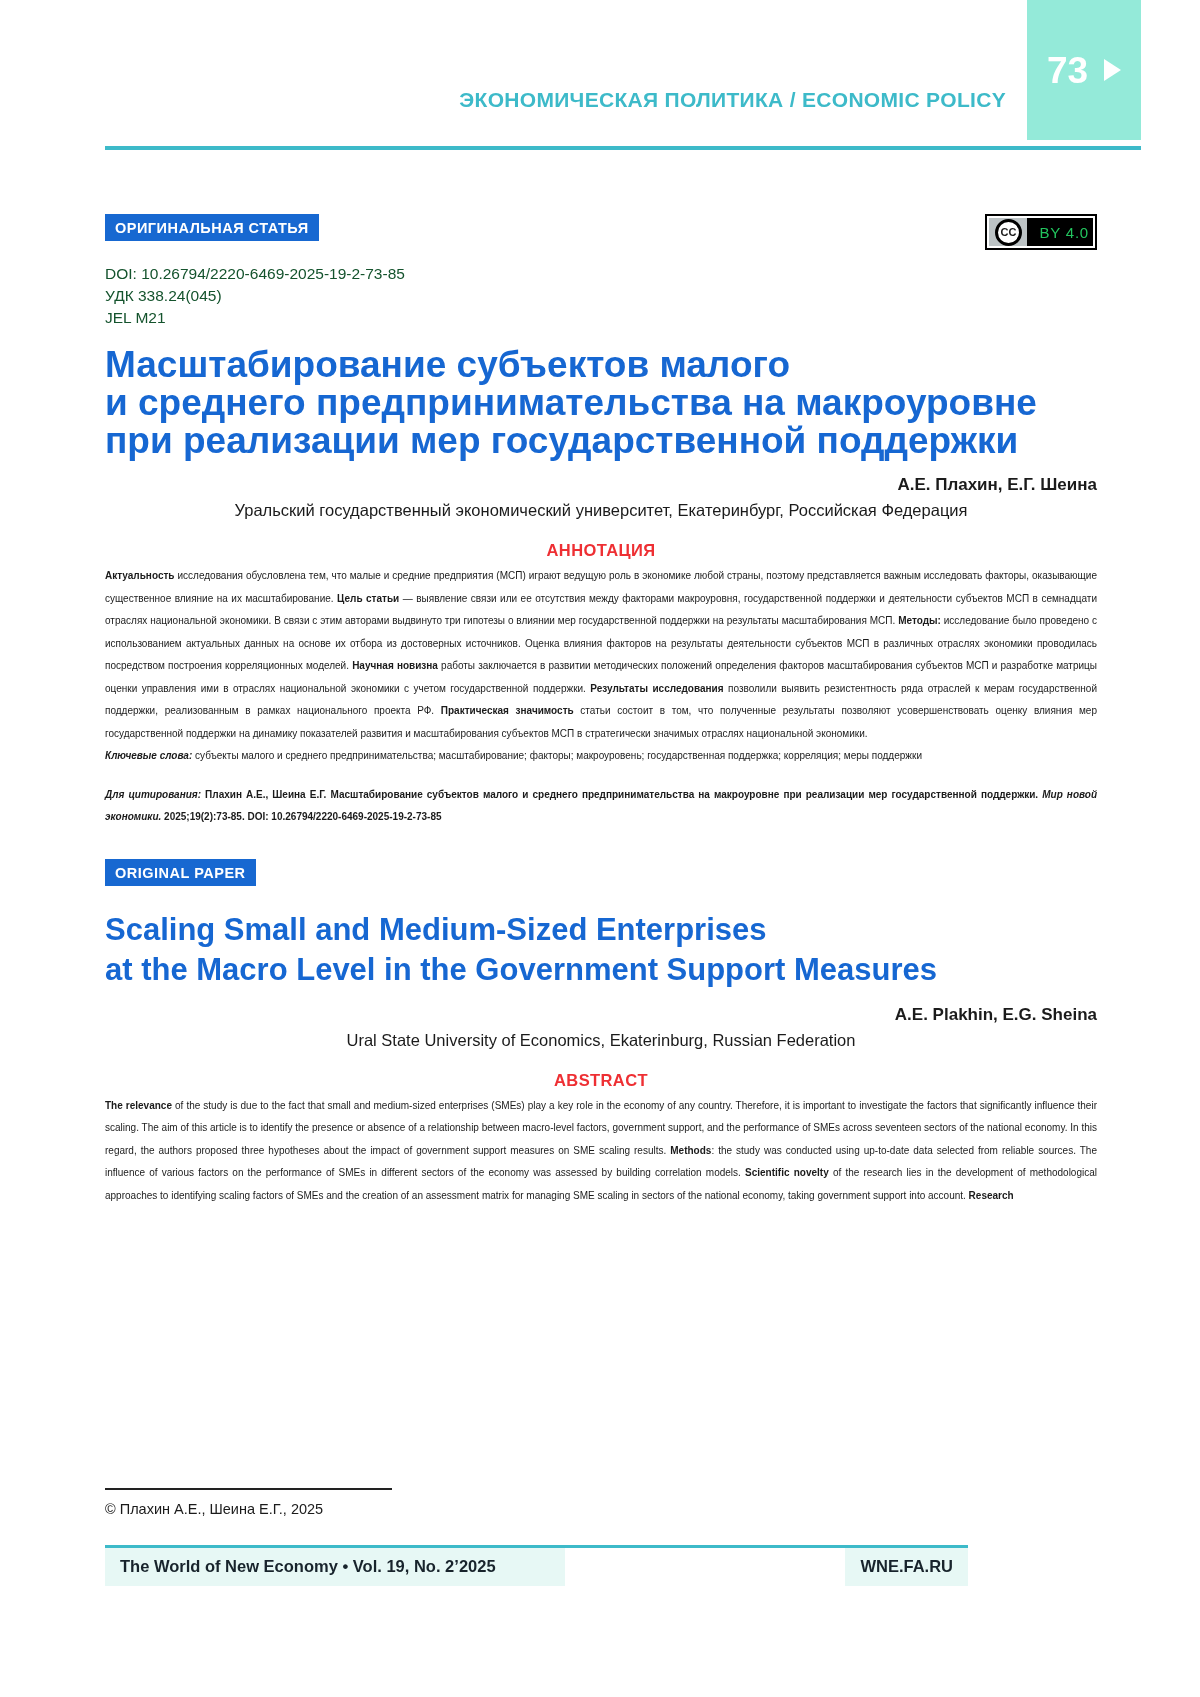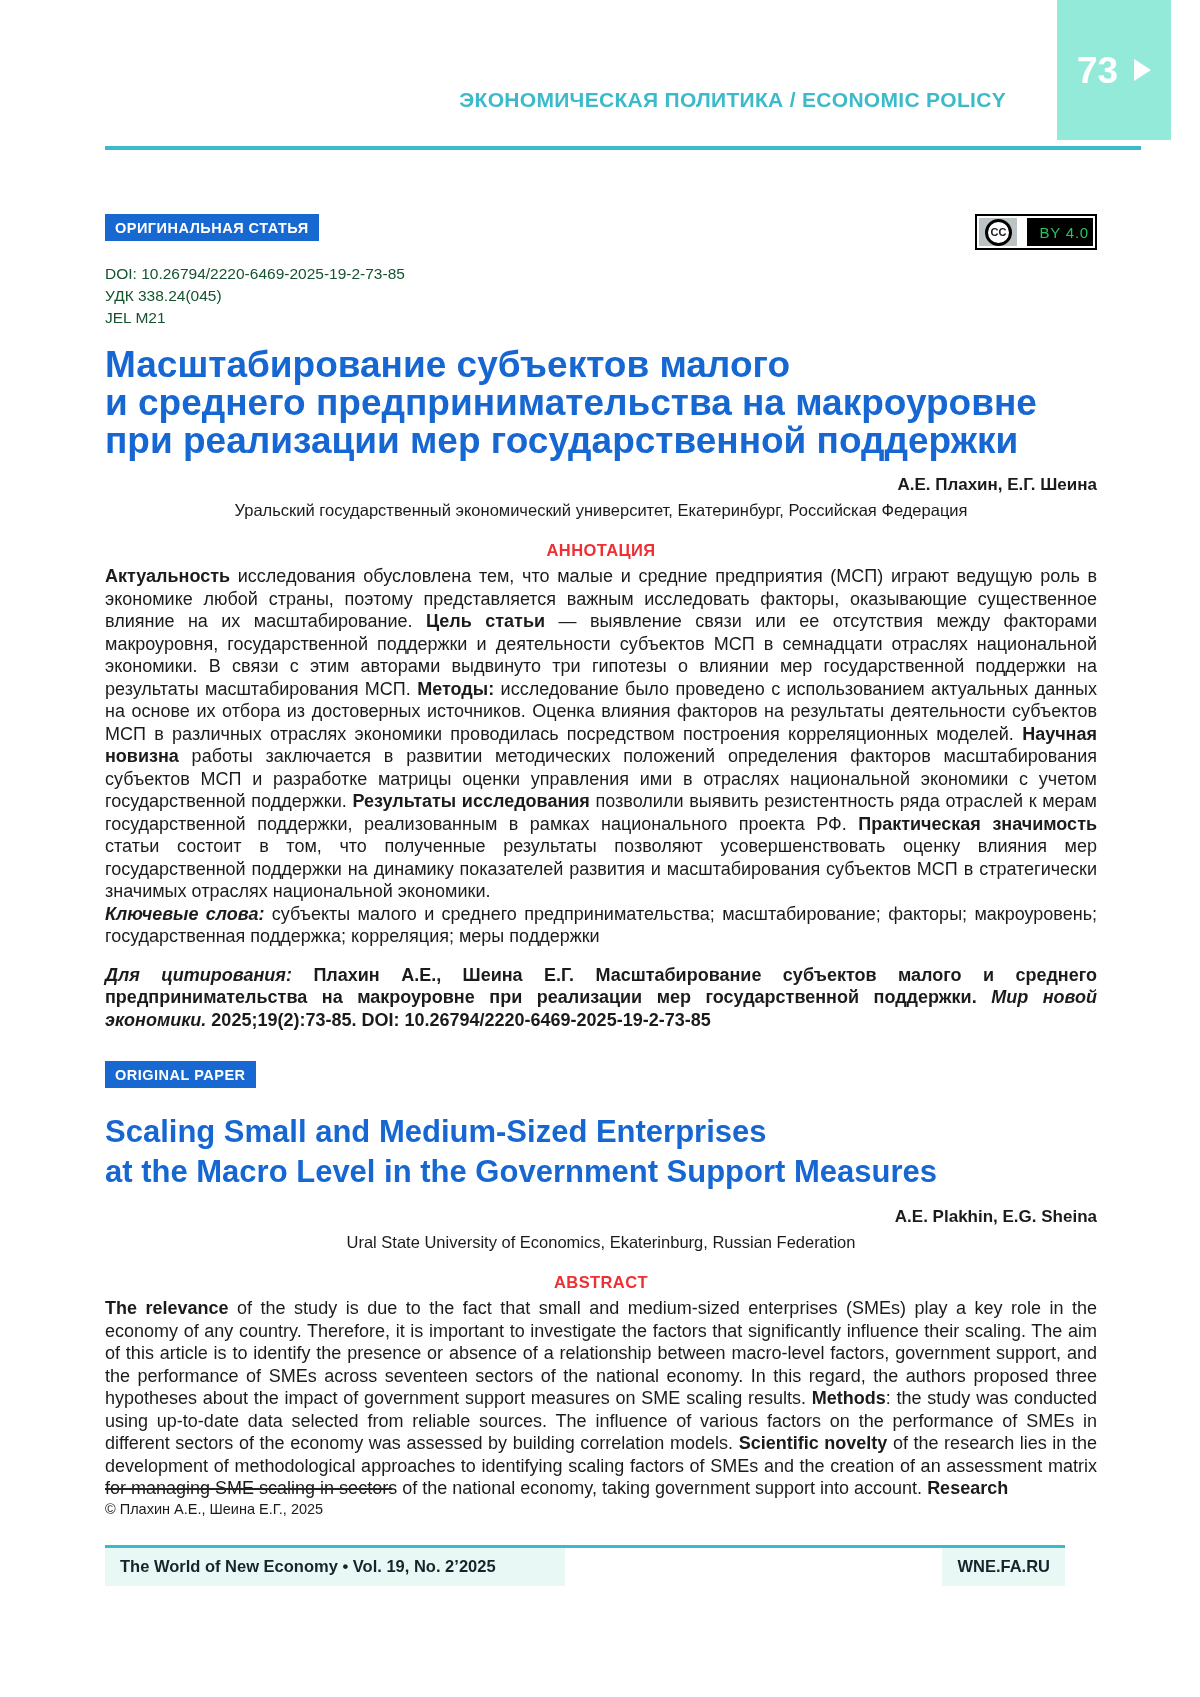--- a/index.html
+++ b/index.html
@@ -11,68 +11,68 @@
     position: relative;
     overflow: hidden;
   }
   .header { position: relative; height: 180px; }
   .section-label {
     position: absolute; top: 88px; right: 194px;
     color: #3dbac9; font-weight: bold; font-size: 21px; letter-spacing: 0.3px;
     white-space: nowrap;
   }
   .page-box {
-    position: absolute; left: 1057px; top: 0; width: 114px; height: 140px;
+    position: absolute; left: 1027px; top: 0; width: 114px; height: 140px;
     background: #94ead9;
     display: flex; align-items: center; justify-content: center; gap: 16px;
   }
   .page-num { color: #ffffff; font-size: 37px; font-weight: bold; line-height: 1; }
   .page-arrow {
     width: 0; height: 0; display: inline-block;
     border-left: 17px solid #ffffff;
     border-top: 11px solid transparent;
     border-bottom: 11px solid transparent;
   }
   .header-rule { position: absolute; top: 146px; left: 105px; width: 1036px; height: 4px; background: #3dbac9; }
 
   .content { margin: 0 105px; width: 992px; }
 
   .meta-row { display: flex; justify-content: space-between; align-items: flex-start; margin-top: 34px; }
   .type-badge {
     background: #1768d1; color: #ffffff; font-weight: bold; font-size: 14.5px;
     padding: 6px 10px 5px 10px; letter-spacing: 0.5px; display: inline-block;
   }
-  .cc-badge { display: inline-flex; border: 2px solid #000; background: #ffffff; padding: 2px; height: 28px; box-sizing: content-box; gap: 10px; }
+  .cc-badge { display: inline-flex; border: 2px solid #000; background: #ffffff; padding: 2px; height: 28px; box-sizing: content-box; }
   .cc-left { background: #bcc3c5; width: 38px; display: flex; align-items: center; justify-content: center; }
   .cc-circle {
     width: 21px; height: 21px; border-radius: 50%; background: #fff; border: 3px solid #000;
     display: flex; align-items: center; justify-content: center;
     font-weight: bold; font-size: 11px; letter-spacing: 0;
   }
   .cc-right { background: #000; color: #22c55e; display: flex; align-items: center; padding: 0 4px 0 12px; font-size: 15px; letter-spacing: 0.8px; }
 
   .doi-block { margin-top: 13px; font-size: 15.5px; line-height: 22px; color: #14532d; }
 
   .title-ru { margin: 17px 0 0 0; color: #1667d2; font-weight: bold; font-size: 37px; line-height: 38px; }
   .title-en { margin: 24px 0 0 0; color: #1667d2; font-weight: bold; font-size: 31px; line-height: 40px; }
   .tl { display: block; }
 
   .authors { text-align: right; font-weight: bold; font-size: 17px; margin-top: 15px; }
   .affil { text-align: center; font-size: 16.5px; margin-top: 6px; }
   .abs-head { text-align: center; color: #ee2f33; font-weight: bold; font-size: 16.5px; margin-top: 21px; letter-spacing: 0.4px; }
-  .para { text-align: justify; font-size: 18px; line-height: 22.5px; margin: 0; }
+  .para { text-align: justify; font-size: 10px; line-height: 22.5px; margin: 0; }
   .abs { margin-top: 5px; }
   .citation { margin-top: 16px; font-weight: bold; }
   .badge-row-en { margin-top: 30px; }
 
   .footnote { position: absolute; left: 105px; top: 1488px; }
   .footnote-rule { width: 287px; height: 2px; background: #222; }
   .footnote-text { font-size: 14.5px; margin-top: 11px; }
 
-  .footer { position: absolute; left: 105px; top: 1545px; width: 960px; }
+  .footer { position: absolute; left: 105px; top: 1545px; width: 863px; }
   .footer-rule { height: 3px; background: #3dbac9; }
   .footer-row { display: flex; justify-content: space-between; }
   .footer-box {
     background: #e7f8f5; font-weight: bold; font-size: 16.5px; color: #18242c;
     padding: 9px 15px 10px 15px; white-space: nowrap;
   }
   .footer-left { min-width: 460px; box-sizing: border-box; }
 </style>
 </head>
 <body>

